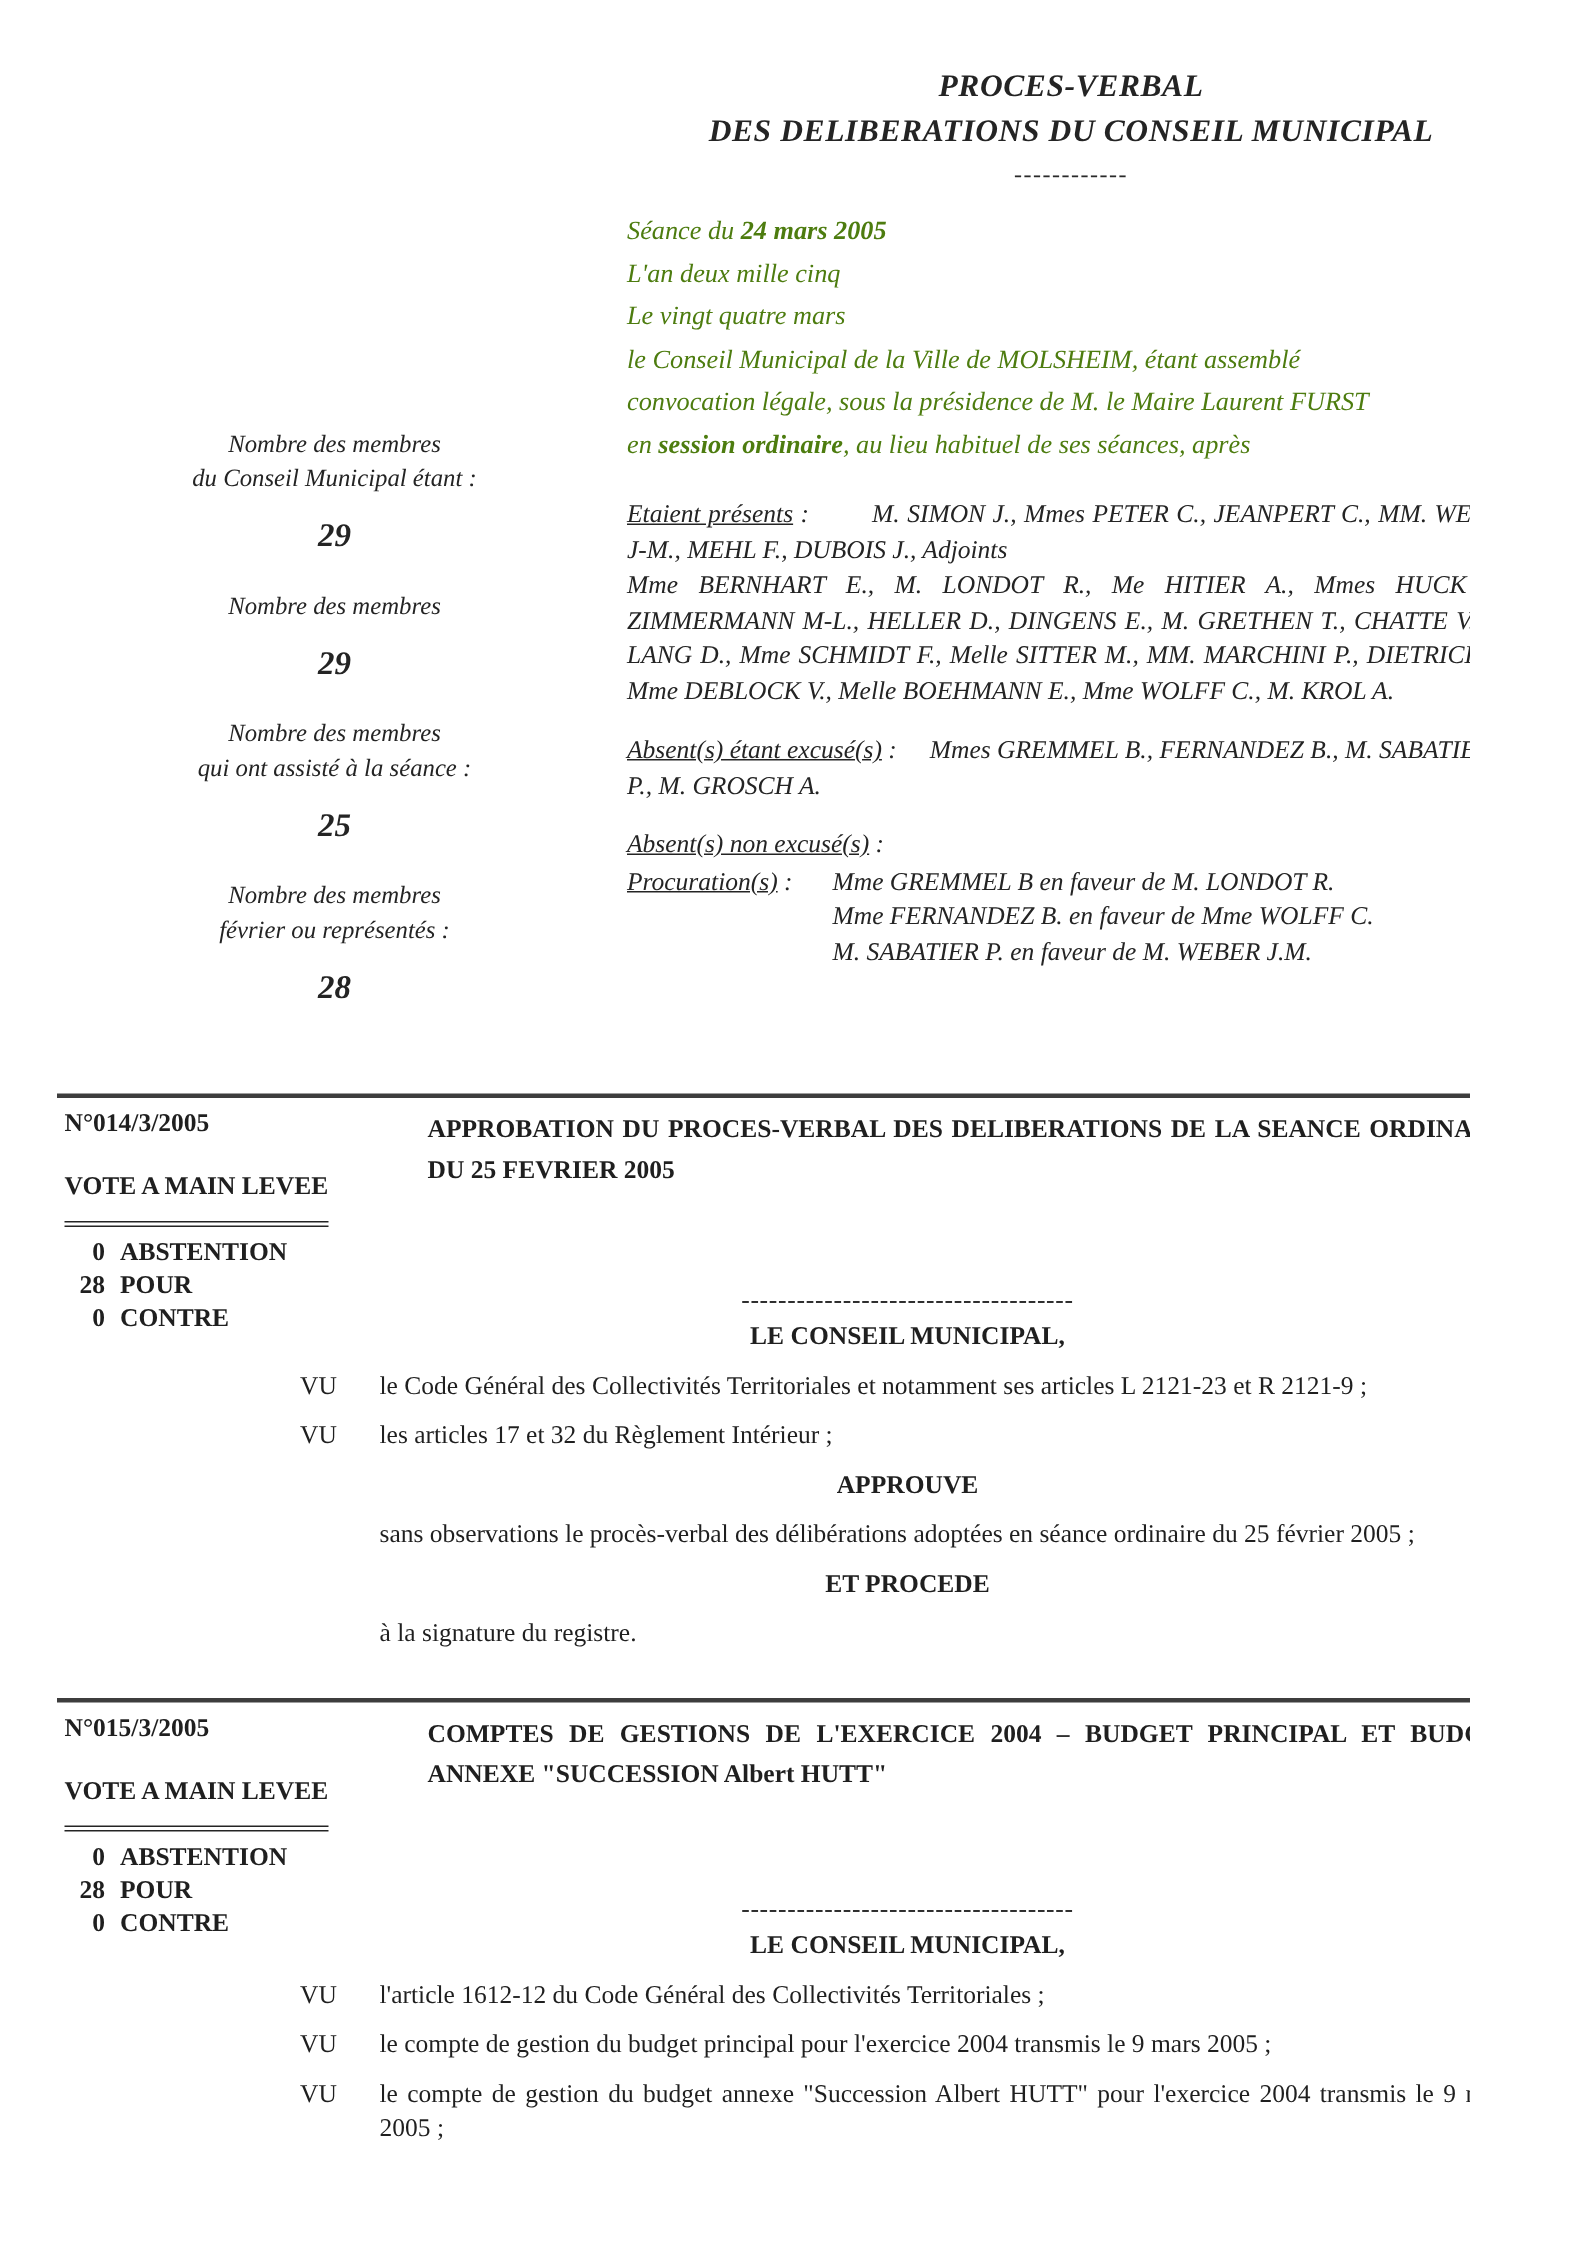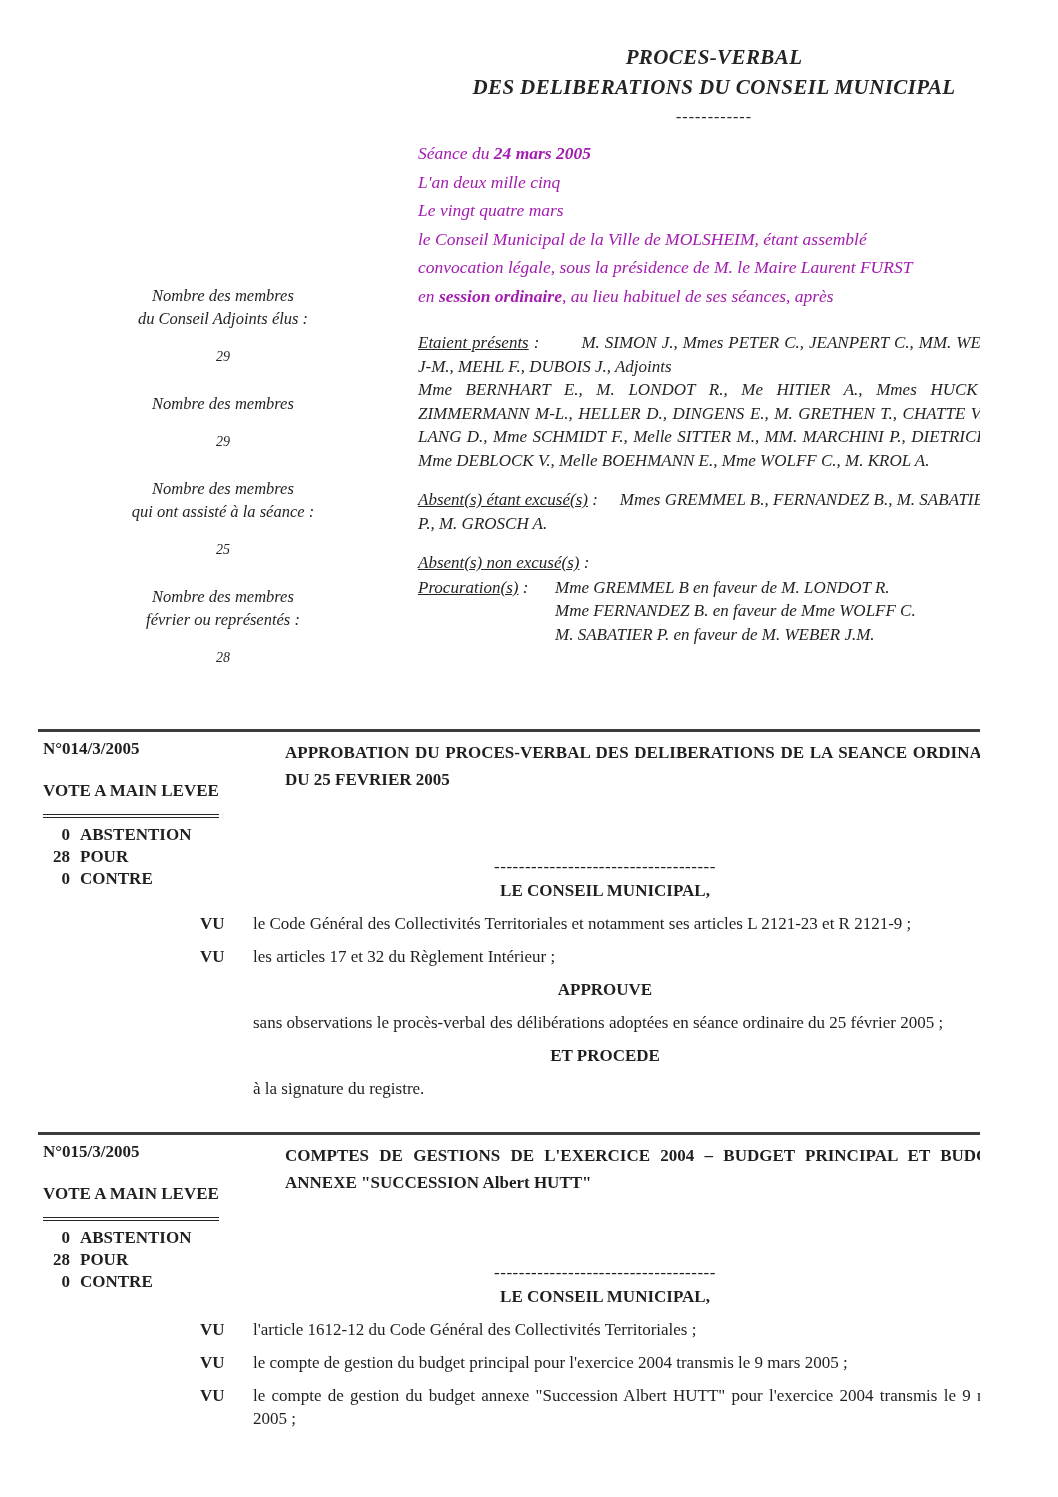--- a/index.html
+++ b/index.html
@@ -15,31 +15,31 @@
     font-size:21px; line-height:30px; letter-spacing:0.4px; color:#242424;
   }
   .dash-sep-top {
     position:absolute; left:418px; top:108px; width:592px;
     text-align:center; font-size:16px; letter-spacing:1px; color:#2a2a2a;
   }
 
   
   .seance {
     position:absolute; left:418px; top:139px; width:600px;
-    font-style:italic; font-size:17.5px; line-height:28.5px; color:#a21caf;
+    font-style:italic; font-size:17.5px; line-height:28.5px; color:#4d7c0f;
   }
   .seance .b { font-weight:bold; }
 
   
   .members {
     position:absolute; left:58px; top:284px; width:330px;
     text-align:center; font-style:italic; font-size:16.5px;
     line-height:23px; color:#242424;
   }
-  .m-value { font-weight:normal; font-size:14px; margin:15px 0 24px 0; }
+  .m-value { font-weight:bold; font-size:22px; margin:15px 0 24px 0; }
 
   
   .attendance {
     position:absolute; left:418px; top:331px; width:594px;
     font-style:italic; font-size:17px; line-height:23.5px; color:#242424;
   }
   .attendance .just { text-align:justify; }
   .u { text-decoration:underline; }
   .gap-wide { display:inline-block; width:42px; }
   .gap-med  { display:inline-block; width:22px; }
@@ -68,21 +68,21 @@
   .vote-row { display:flex; line-height:22px; }
   .vote-row:first-of-type { margin-top:6px; }
   .vote-num { width:27px; text-align:right; flex-shrink:0; }
   .vote-label { margin-left:10px; }
 
   .sec-body { position:absolute; left:200px; top:120px; width:810px; }
   .dashes { text-align:center; line-height:20px; margin-bottom:2px; letter-spacing:0.5px; }
   .council { text-align:center; font-weight:bold; line-height:23px; margin-bottom:10px; }
   .center-head { text-align:center; font-weight:bold; line-height:23px; margin-bottom:10px; }
   .vu-row { display:flex; line-height:23px; margin-bottom:10px; }
-  .vu-label { width:53px; flex-shrink:0; font-weight:bold; }
+  .vu-label { width:53px; flex-shrink:0; font-weight:normal; }
   .vu-text { flex:1; text-align:justify; }
   .vu-text.noj { text-align:left; }
 </style>
 </head>
 <body>
 
 <div class="page">
 
   <div class="doc-header">
     <div>PROCES-VERBAL</div>
@@ -95,21 +95,21 @@
     <div>L'an deux mille cinq</div>
     <div>Le vingt quatre mars</div>
     <div>le Conseil Municipal de la Ville de MOLSHEIM, étant assemblé</div>
     <div>convocation légale, sous la présidence de M. le Maire Laurent FURST</div>
     <div><span>en </span><span class="b">session ordinaire</span><span>, au lieu habituel de ses séances, après</span></div>
   </div>
 
   <div class="members">
     <div>
       <div>Nombre des membres</div>
-      <div>du Conseil Adjoints élus :</div>
+      <div>du Conseil Municipal étant :</div>
       <div class="m-value">29</div>
     </div>
     <div>
       <div>Nombre des membres</div>
       <div class="m-value">29</div>
     </div>
     <div>
       <div>Nombre des membres</div>
       <div>qui ont assisté à la séance :</div>
       <div class="m-value">25</div>

